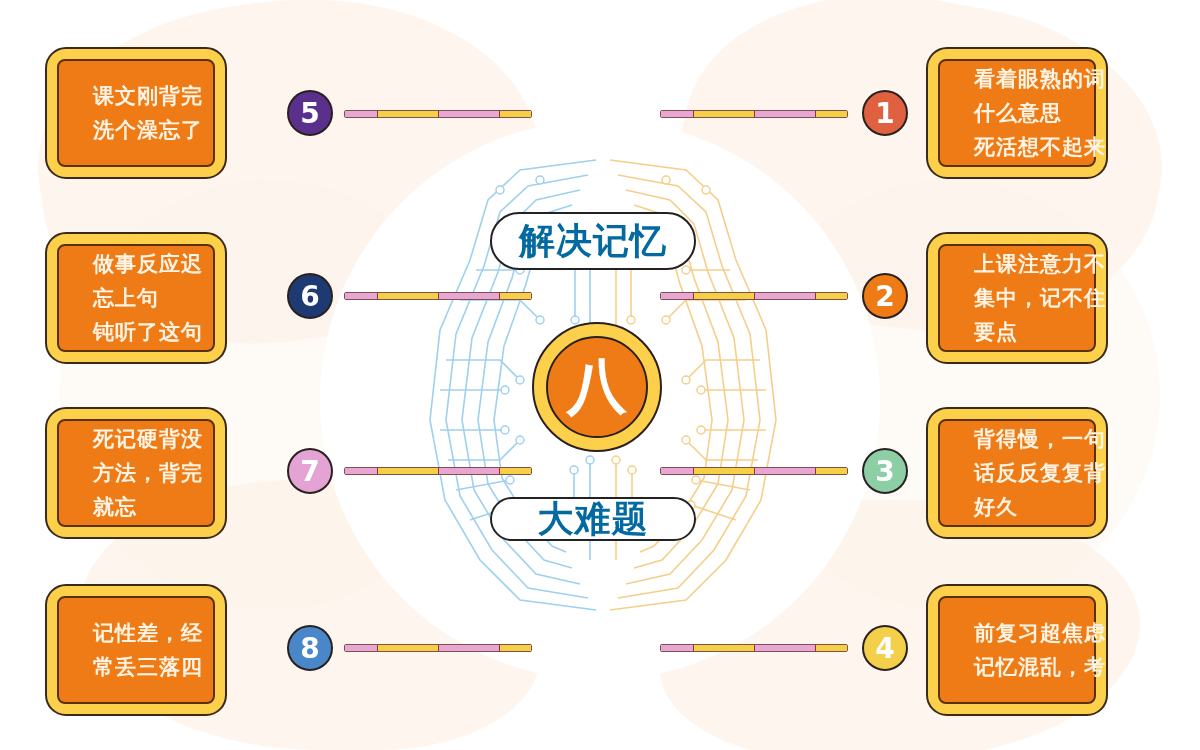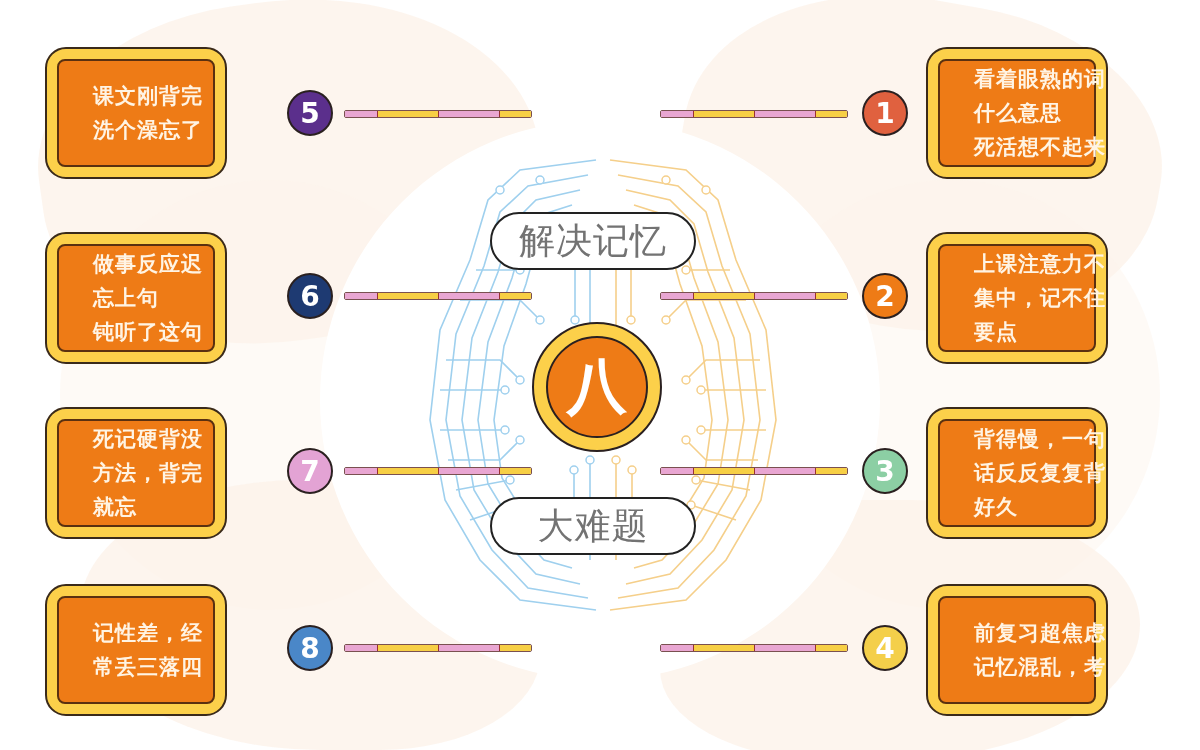--- a/index.html
+++ b/index.html
@@ -43,21 +43,21 @@
     border: 1.5px solid #7a5050; border-radius: 2px;
     display: flex; overflow: hidden;
   }
   .bar .seg { height: 100%; }
   .bar .pink { background: #e9a6d2; }
   .bar .yellow { background: #f7cf45; }
   .bar .seg + .seg { border-left: 1.5px solid #9a3030; }
 
   .pill {
     position: absolute; background: #ffffff; border: 2.5px solid #222; border-radius: 34px;
-    font-weight: normal; font-size: 36px; color: #737373;
+    font-weight: bold; font-size: 36px; color: #0369a1;
     display: flex; align-items: center; justify-content: center; letter-spacing: 1px;
   }
   .center-coin {
     position: absolute; left: 532px; top: 322px; width: 130px; height: 130px; border-radius: 50%;
     background: #fcd04a; border: 2.5px solid #2a2020;
     display: flex; align-items: center; justify-content: center;
   }
   .center-coin .inner {
     width: 102px; height: 102px; border-radius: 50%; background: #ee7b16; border: 2.5px solid #2a2020;
     color: #ffffff; font-weight: bold; font-size: 60px;
@@ -147,21 +147,21 @@
       <circle cx="666" cy="180" r="4"></circle>
   </g>
 </svg>
 
 <div class="pill" style="left:490px; top:212px; width:206px; height:58px;">
   <span>解决记忆</span>
 </div>
 <div class="center-coin">
   <div class="inner">八</div>
 </div>
-<div class="pill" style="left:490px; top:497px; width:206px; height:58px;">
+<div class="pill" style="left:490px; top:497px; width:206px; height:44px;">
   <span>大难题</span>
 </div>
 
 <div class="card" style="left:45px; top:47px;">
   <div class="card-inner">
     <span>课文刚背完</span>
     <span>洗个澡忘了</span>
   </div>
 </div>
 <div class="num" style="left:287px; top:90px; background:#5b2f8c;">5</div>

